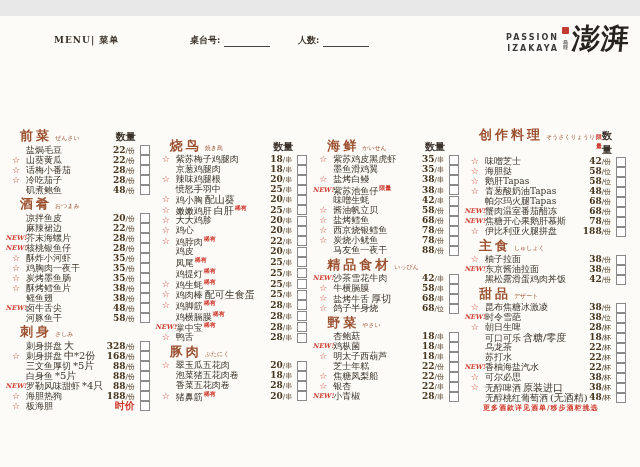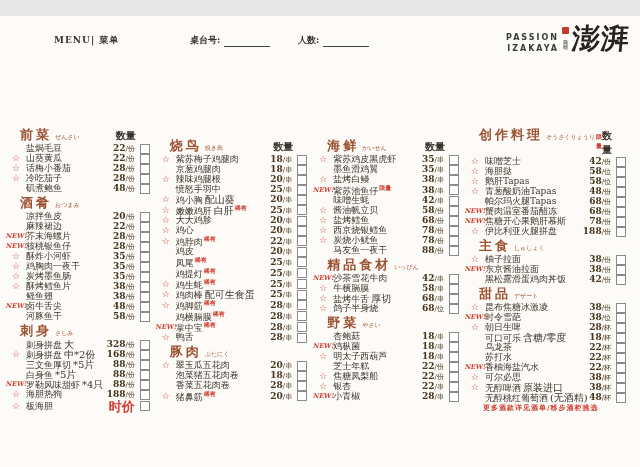--- a/index.html
+++ b/index.html
@@ -28,21 +28,21 @@
   .sec .k{font-size:6px;color:#9c5130;margin-left:3px;white-space:nowrap}
   .sec .qty{margin-left:auto;font-size:10px;font-weight:bold;color:#3b332b;padding-right:14px}
   .row{display:flex;align-items:center;font-size:9px;line-height:1}
   .mk{width:20px;flex:none;text-align:center;font-size:9px;color:#cf4336}
   .mk.new{font-size:6.5px;font-style:italic;font-weight:bold}
   .nm{white-space:nowrap}
   .sub{font-size:10px;margin-left:2px}
   .rtag{font-size:6px;color:#cf3b2f;vertical-align:super;margin-left:1px;font-weight:bold}
   .pr{margin-left:auto;font-weight:bold;font-size:9px;color:#46351f;white-space:nowrap;text-align:right}
   .pr .u{font-size:7px;font-weight:normal}
-  .pr.red{color:#cf3b2f;font-size:13px}
+  .pr.red{color:#cf3b2f;font-size:10px}
   .cb{width:8px;height:8px;border:1px solid #8a8a8a;margin-left:5px;flex:none;background:#fff}
   .note{font-size:7px;color:#cf3b2f;font-weight:bold;padding-left:18px;letter-spacing:1px;white-space:nowrap}
 </style>
 </head>
 <body>
 
 <div class="page">
   <div class="hdr">
     <span class="menu-label">MENU| 菜单</span>
     <span class="field f-table">

